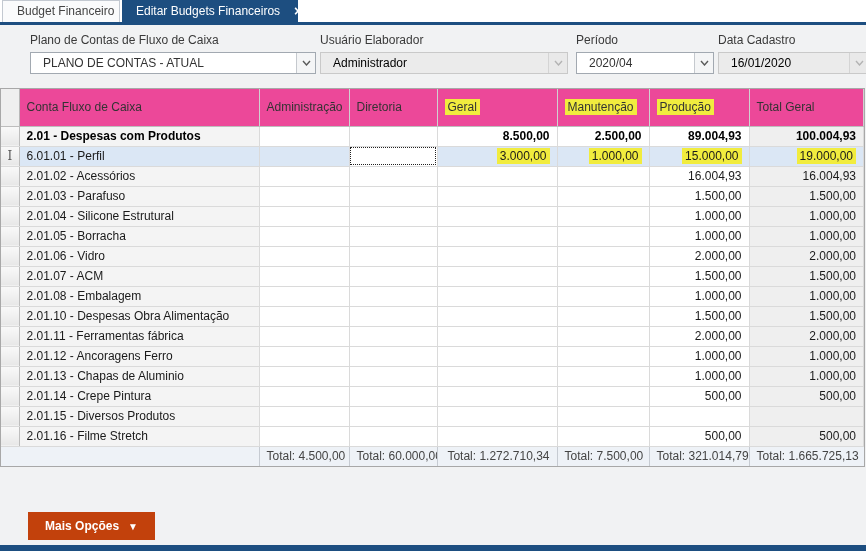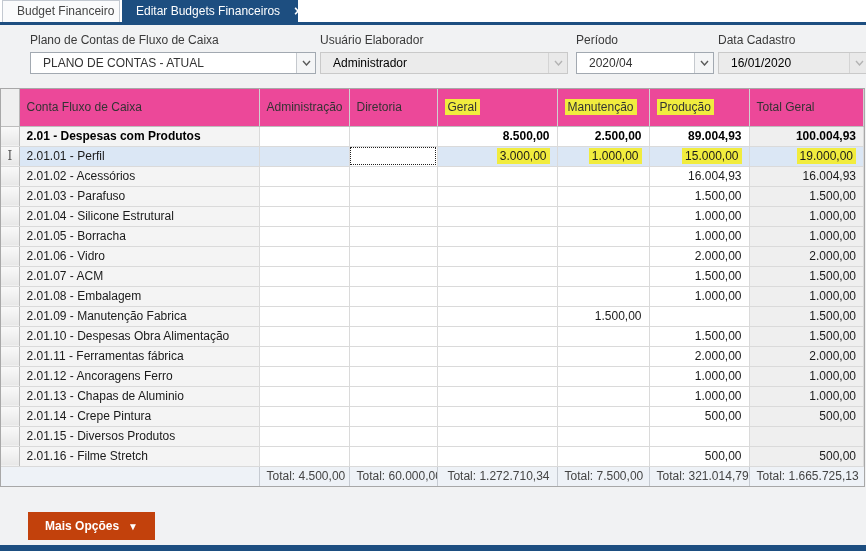--- a/index.html
+++ b/index.html
@@ -154,21 +154,21 @@
           <td class="conta">2.01 - Despesas com Produtos</td>
           <td class="num"></td>
           <td class="num"></td>
           <td class="num">8.500,00</td>
           <td class="num">2.500,00</td>
           <td class="num">89.004,93</td>
           <td class="num totalcol">100.004,93</td>
         </tr>
         <tr class="selected">
           <td class="ind">I</td>
-          <td class="conta">2.01.01 - Perfil</td>
+          <td class="conta">6.01.01 - Perfil</td>
           <td class="num"></td>
           <td class="num focus"></td>
           <td class="num"><span class="hl">3.000,00</span></td>
           <td class="num"><span class="hl">1.000,00</span></td>
           <td class="num"><span class="hl">15.000,00</span></td>
           <td class="num totalcol"><span class="hl">19.000,00</span></td>
         </tr>
         <tr>
           <td class="ind"></td>
           <td class="conta">2.01.02 - Acessórios</td>
@@ -231,30 +231,20 @@
         </tr>
         <tr>
           <td class="ind"></td>
           <td class="conta">2.01.08 - Embalagem</td>
           <td class="num"></td>
           <td class="num"></td>
           <td class="num"></td>
           <td class="num"></td>
           <td class="num">1.000,00</td>
           <td class="num totalcol">1.000,00</td>
-        </tr>
-        <tr>
-          <td class="ind"></td>
-          <td class="conta">2.01.09 - Manutenção Fabrica</td>
-          <td class="num"></td>
-          <td class="num"></td>
-          <td class="num"></td>
-          <td class="num">1.500,00</td>
-          <td class="num"></td>
-          <td class="num totalcol">1.500,00</td>
         </tr>
         <tr>
           <td class="ind"></td>
           <td class="conta">2.01.10 - Despesas Obra Alimentação</td>
           <td class="num"></td>
           <td class="num"></td>
           <td class="num"></td>
           <td class="num"></td>
           <td class="num">1.500,00</td>
           <td class="num totalcol">1.500,00</td>

